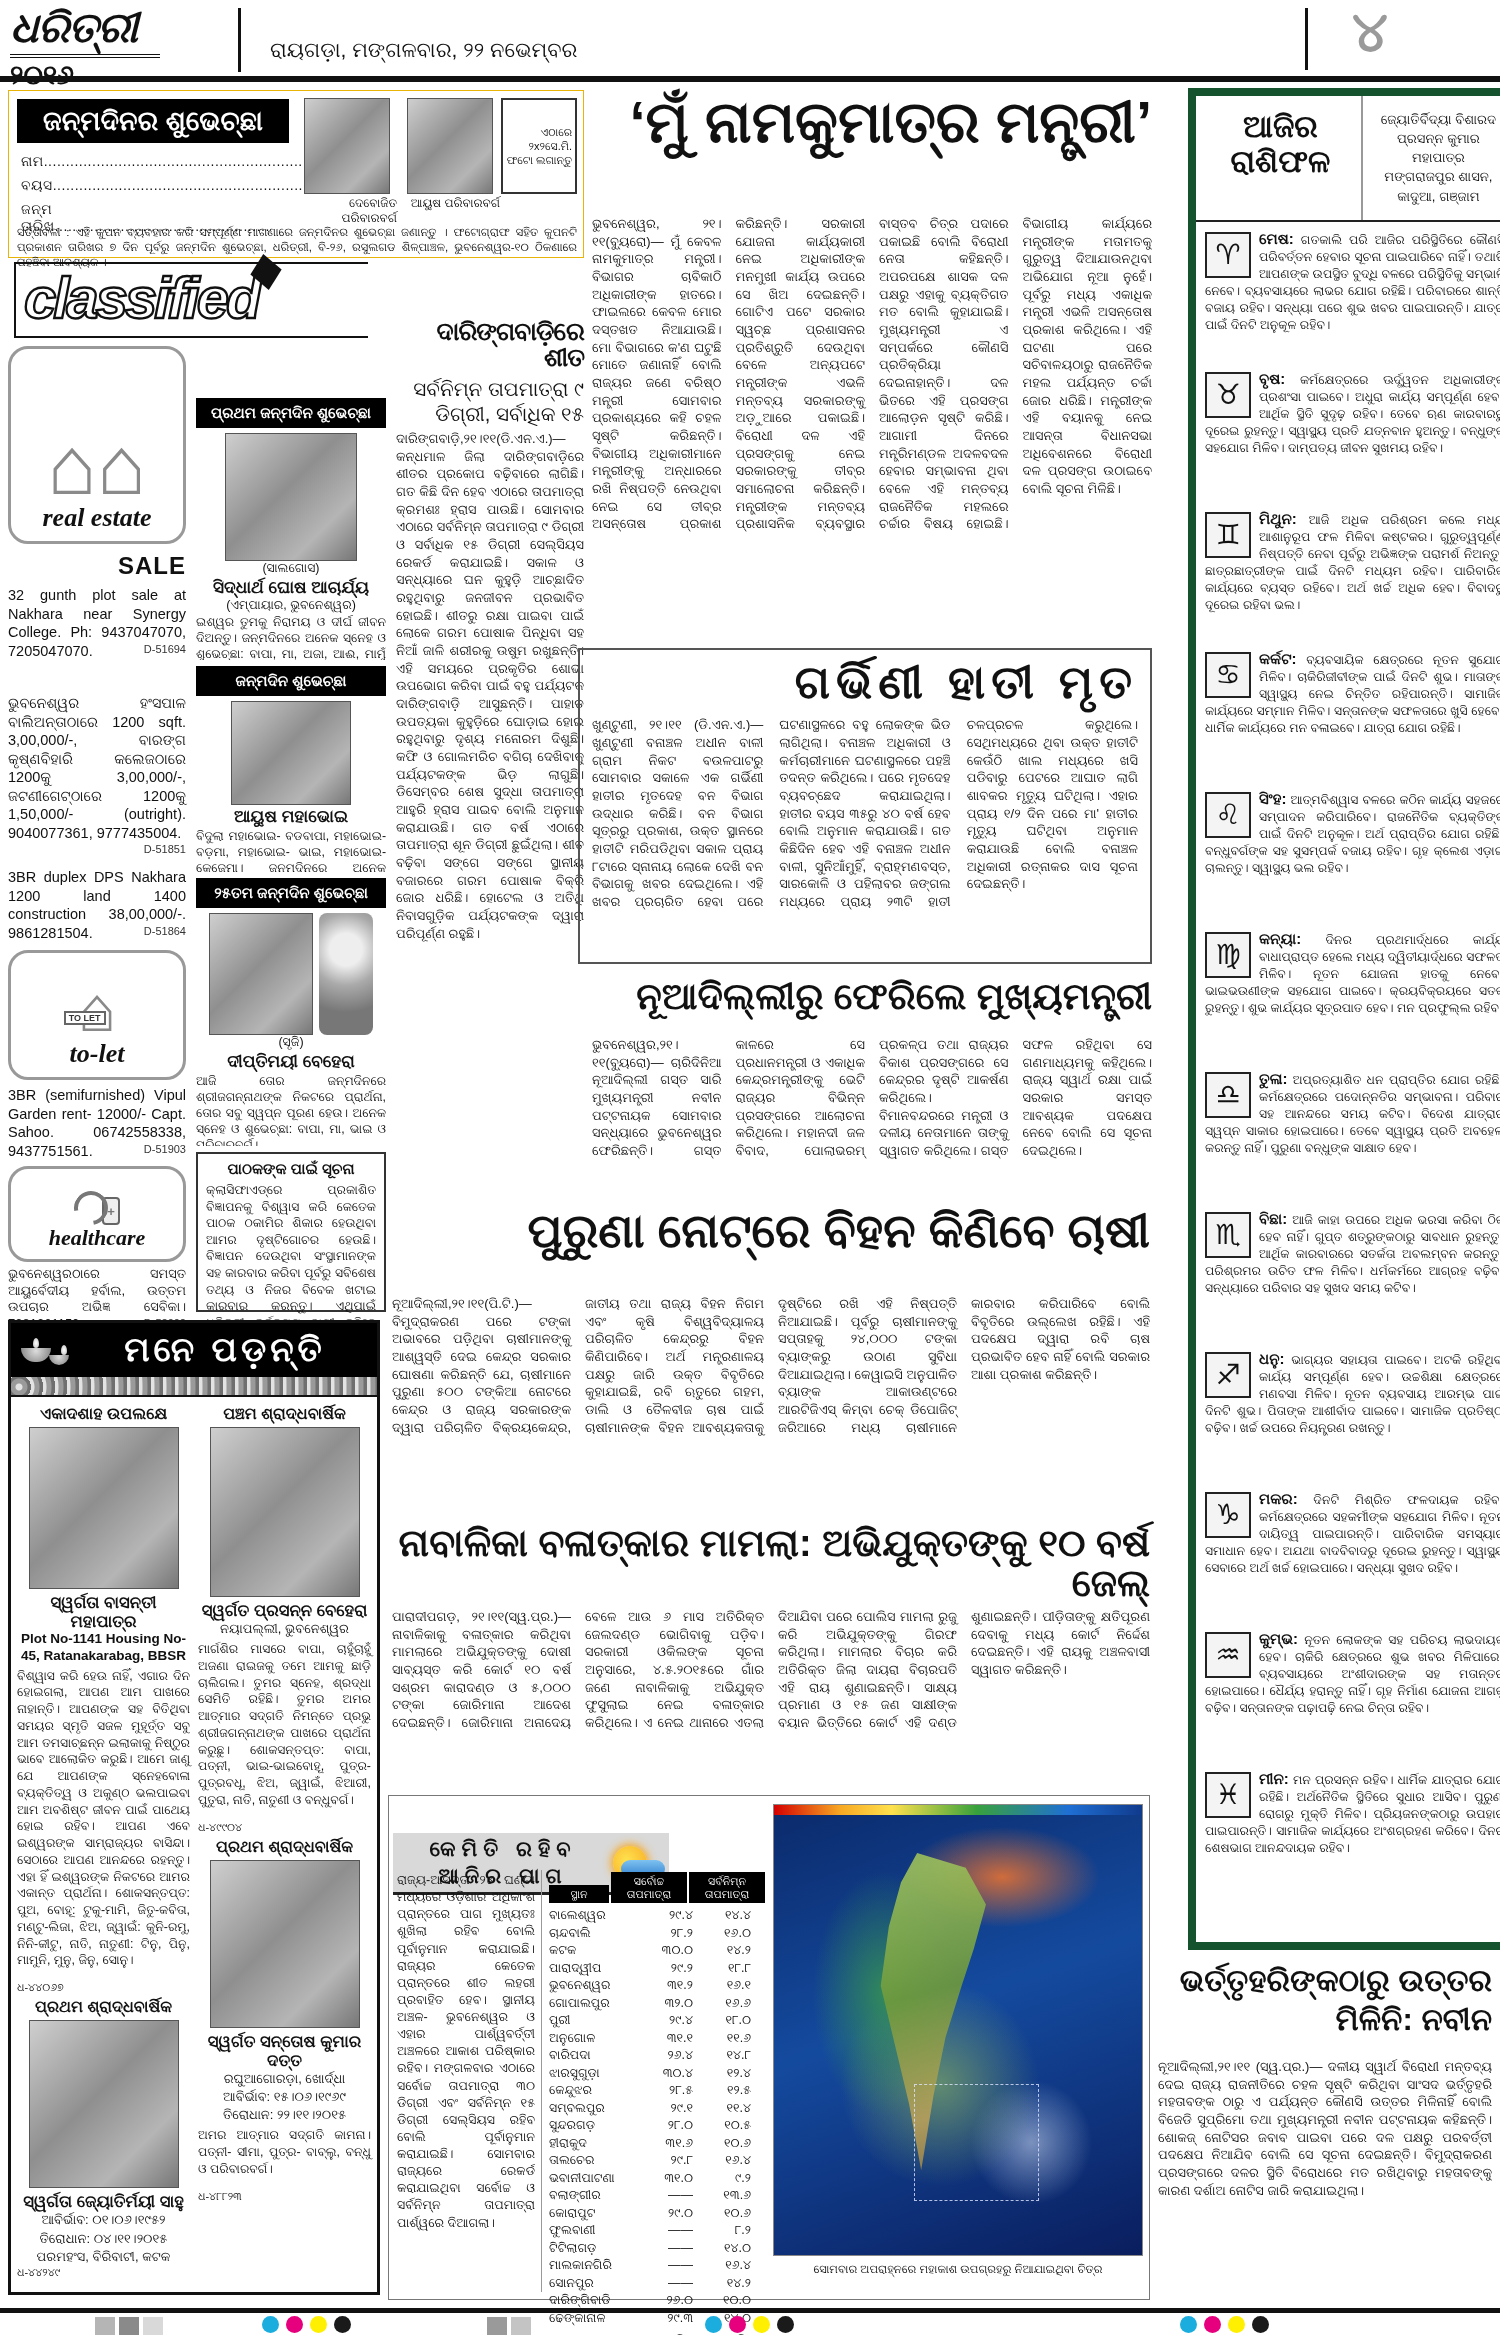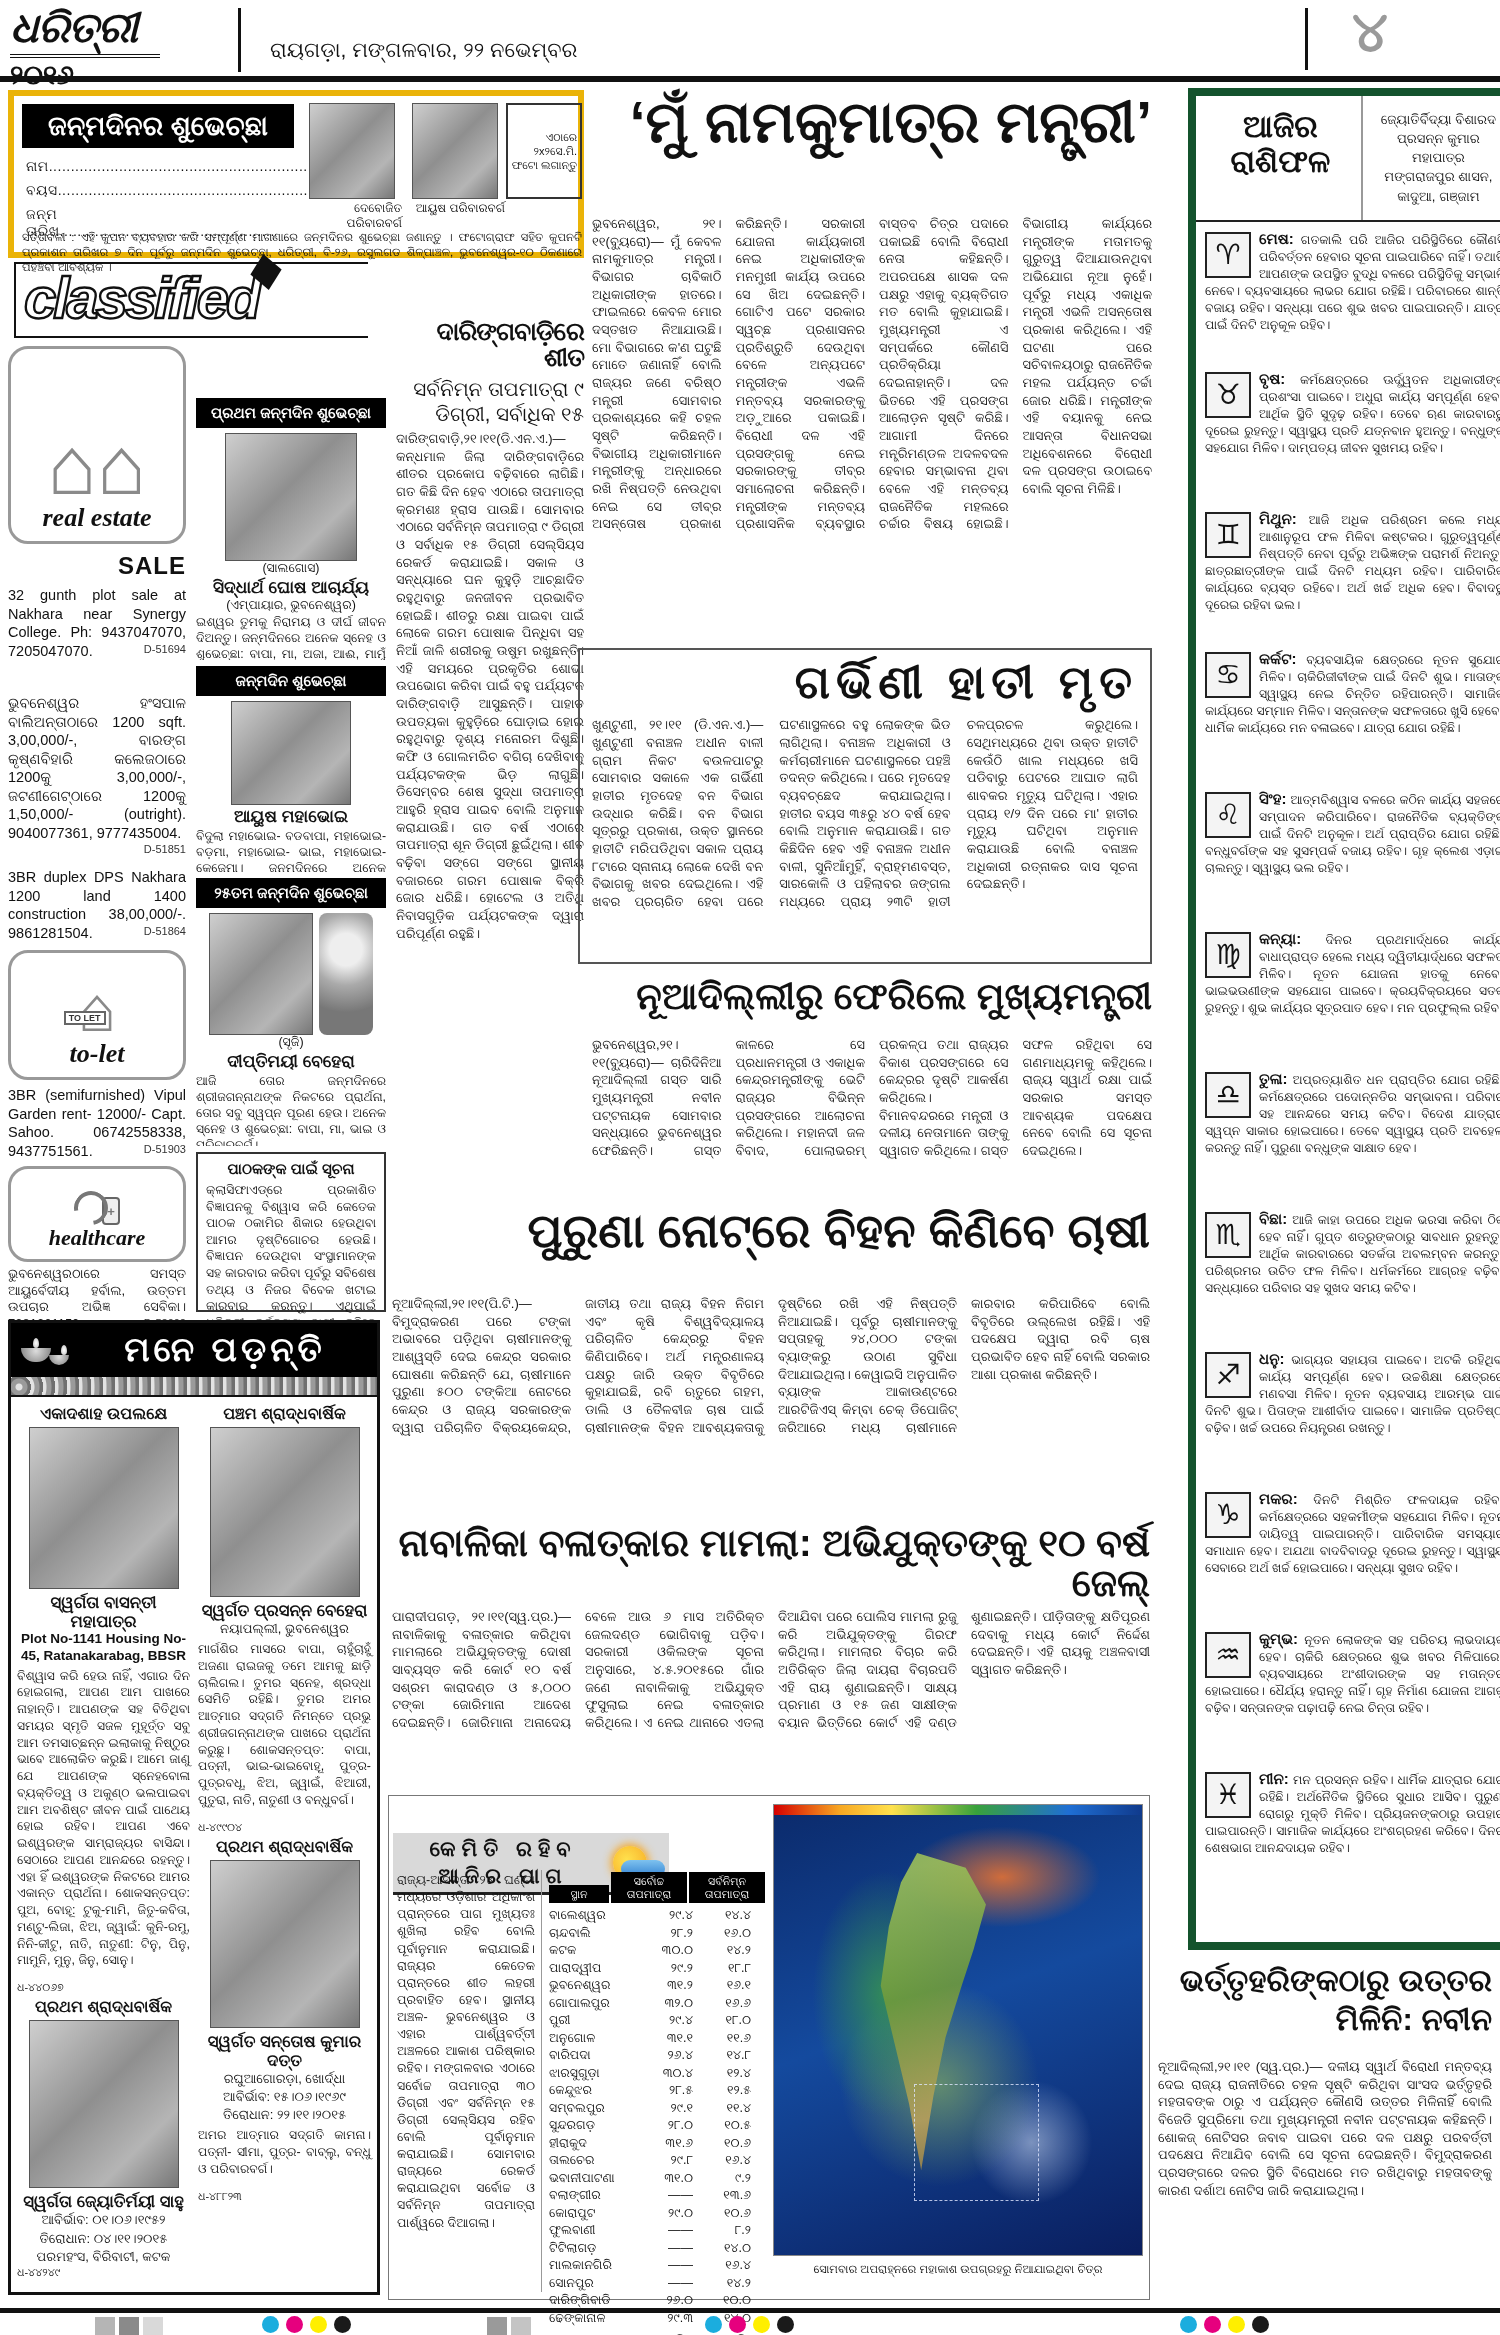--- a/index.html
+++ b/index.html
@@ -13,21 +13,21 @@
   .clip{overflow:hidden;}
   
   .logo{font-size:42px;font-weight:bold;font-style:italic;letter-spacing:-1px;}
   .logo-rule{border-bottom:4px double #111;width:150px;margin:2px 0 2px 0;}
   .year{font-size:27px;font-weight:bold;}
   .dateline{font-size:21px;text-align:right;}
   .pagenum{font-size:56px;color:#9a9a9a;font-weight:bold;font-family:"Liberation Serif","DejaVu Serif",serif;}
   .vrule{background:#111;width:3px;}
   .hrule{background:#111;}
   
-  .box2{border:6px solid #eab308;}
+  .box2{border:1px solid #eab308;}
   .blackbar{background:#000;color:#fff;display:flex;align-items:center;justify-content:center;font-weight:bold;}
   .field{font-size:14px;letter-spacing:.5px;}
   .ph{background:linear-gradient(135deg,#cfcfcf 0%,#8f8f8f 45%,#b5b5b5 75%,#777 100%);border:1px solid #555;}
   .cap{font-size:12px;line-height:1.25;}
   .terms{font-size:11.5px;line-height:1.3;}
   
   .cls-logo{font-size:58px;font-weight:bold;font-style:italic;color:#fff;
             -webkit-text-stroke:2.4px #111;text-stroke:2px #111;letter-spacing:-3px;}
   .diamond{width:24px;height:24px;background:#111;transform:rotate(40deg) skew(8deg);}
   .adbox{border:3px solid #999;border-radius:20px;padding:8px;display:flex;flex-direction:column;align-items:center;justify-content:flex-end;background:#fff;box-shadow:0 0 0 3px #fff inset;}

